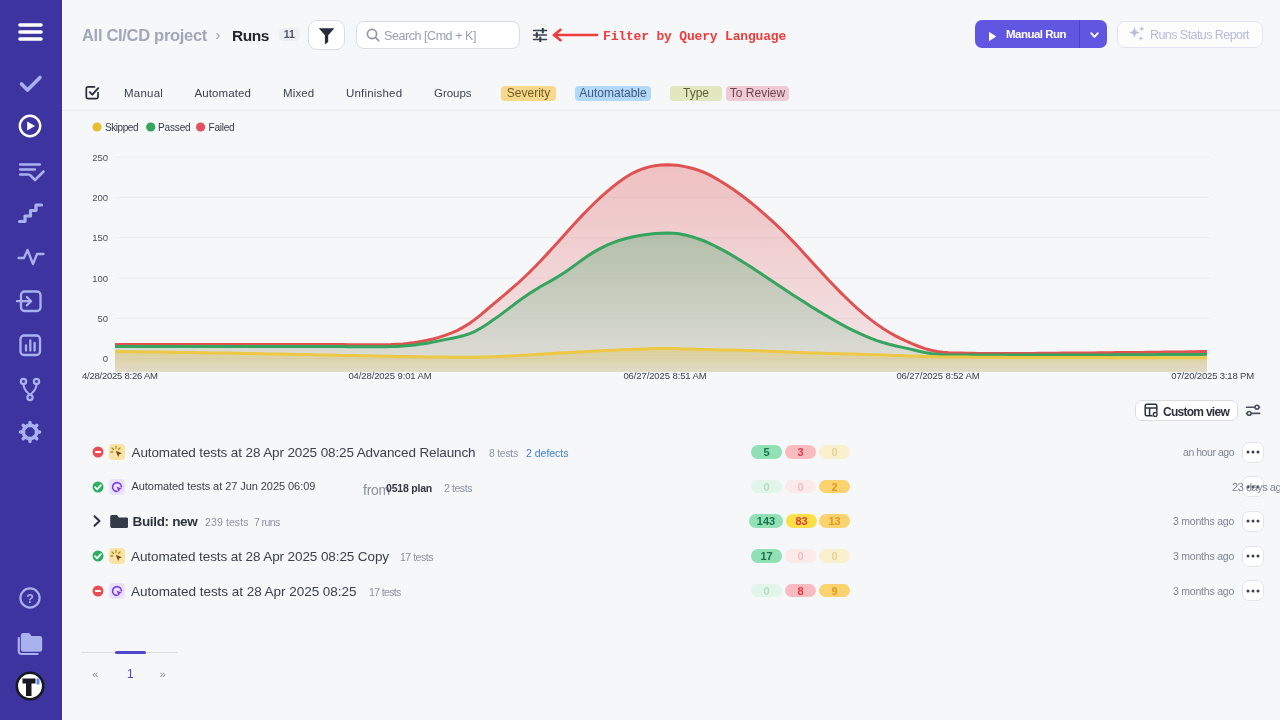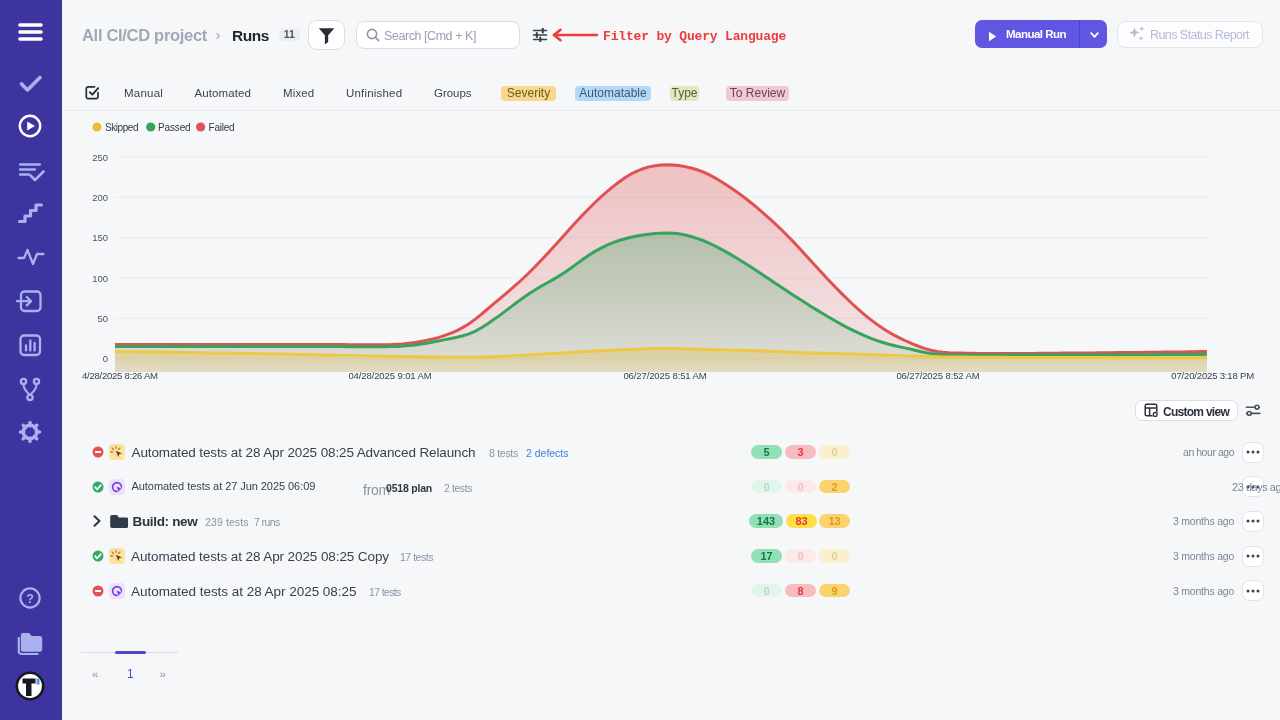--- a/index.html
+++ b/index.html
@@ -88,21 +88,21 @@
   <path d="M14.8 1.2l.7 1.9 1.9.7-1.9.7-.7 1.9-.7-1.9-1.9-.7 1.9-.7z"></path>
   <path d="M13.9 10.8l.7 1.9 1.9.7-1.9.7-.7 1.9-.7-1.9-1.9-.7 1.9-.7z"></path>
 </svg>
 
 <svg class="abs" style="left:85px;top:85px" width="15" height="15" viewBox="0 0 15 15" fill="none" stroke="#272e3a" stroke-width="1.7" stroke-linecap="round" stroke-linejoin="round">
   <path d="M13 7.5v4.3a1.8 1.8 0 0 1-1.8 1.8H3.1a1.8 1.8 0 0 1-1.8-1.8V3.7a1.8 1.8 0 0 1 1.8-1.8h6.4"></path>
   <path d="M4.8 7.2l2.5 2.5 5.9-6.6" stroke-width="1.9"></path>
 </svg>
 <div class="pill" style="left:501px;top:85.5px;width:55px;height:15px;background:#f8d88c;color:#6f5a20;">Severity</div>
 <div class="pill" style="left:575px;top:85.5px;width:76px;height:15px;background:#b3d9f8;color:#42587a;">Automatable</div>
-<div class="pill" style="left:670px;top:85.5px;width:29px;height:15px;background:#e3e7c0;color:#5a6135;">Type</div>
+<div class="pill" style="left:670px;top:85.5px;width:52px;height:15px;background:#e3e7c0;color:#5a6135;">Type</div>
 <div class="pill" style="left:726px;top:85.5px;width:63px;height:15px;background:#efc9d3;color:#6d4553;">To Review</div>
 
 <div class="abs" style="left:62px;top:110px;width:1218px;height:1px;background:#e7e9ee"></div>
 
 <svg class="abs" style="left:62px;top:110px" width="1218" height="292" viewBox="0 0 1218 292">
   <defs>
     <linearGradient id="gr" x1="0" y1="55" x2="0" y2="262" gradientUnits="userSpaceOnUse">
       <stop offset="0" stop-color="#e05252" stop-opacity=".33"></stop>
         <stop offset="1" stop-color="#e05252" stop-opacity=".1"></stop>
     </linearGradient>

